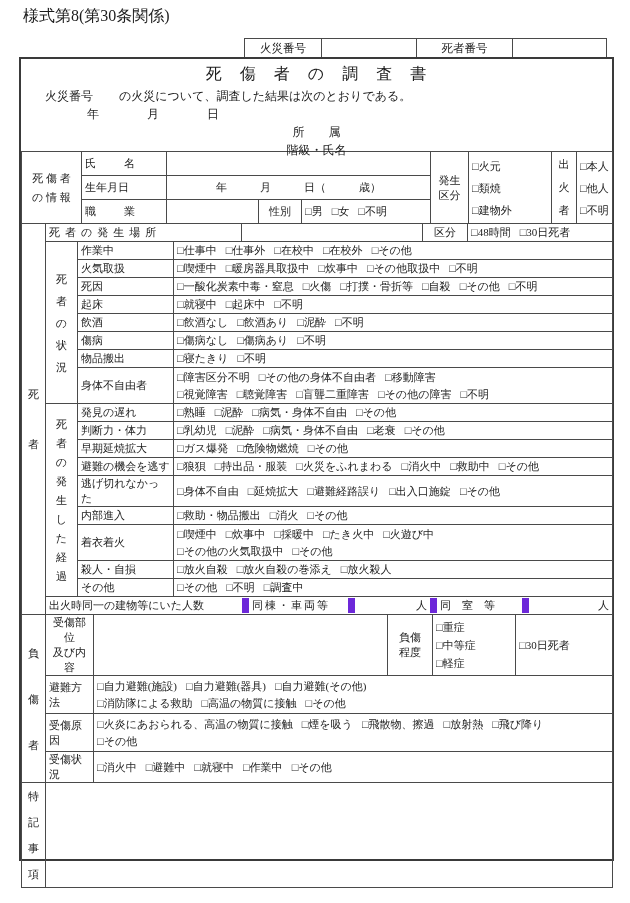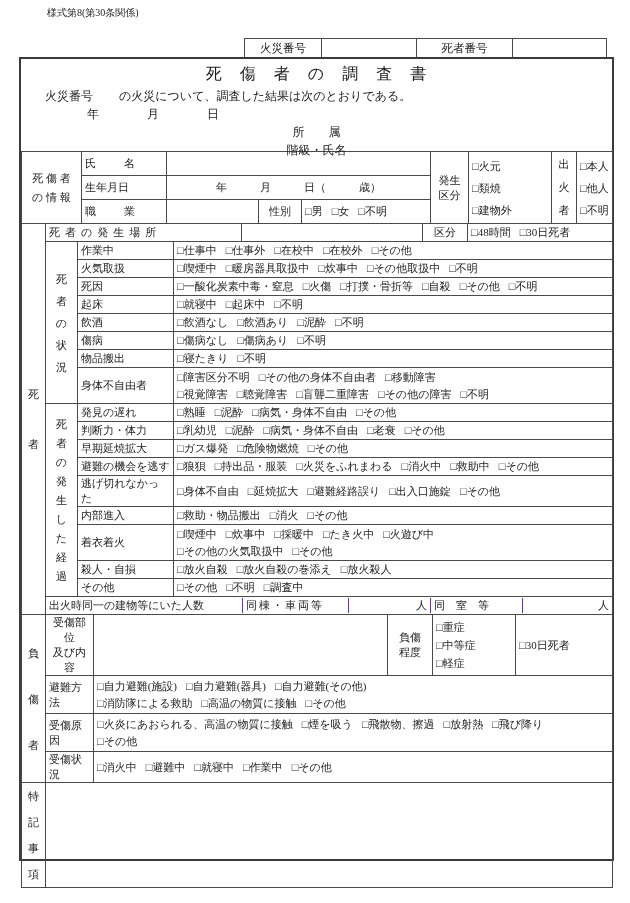--- a/index.html
+++ b/index.html
@@ -1,18 +1,18 @@
 <!DOCTYPE html>
 <html><head>
 <meta charset="utf-8">
 <style>
   html,body{margin:0;padding:0;background:#fff;}
   #page{position:relative;width:630px;height:903px;background:#fff;
         font-family:"Liberation Serif","DejaVu Serif",serif;color:#1c1c1c;}
-  .form-code{position:absolute;top:6px;left:23px;font-size:10px;margin-left:24px;}
+  .form-code{position:absolute;top:6px;left:23px;font-size:16px;}
   
   .numbar{position:absolute;top:38px;left:244px;border-collapse:collapse;table-layout:fixed;}
   .numbar td{border:1px solid #4a4a4a;height:18px;font-size:11.5px;text-align:center;padding:0 2px;}
   
   .box{position:absolute;top:57px;left:19px;width:591px;height:800px;
        border:2px solid #3a3a3a;box-sizing:content-box;background:#fff;}
   .doc-head{height:92px;font-size:12px;}
   .ttl{text-align:center;font-size:16px;padding-top:5px;letter-spacing:1px;}
   .intro{padding-left:24px;padding-top:3px;}
   .intro .gap{display:inline-block;width:26px;}
@@ -36,21 +36,21 @@
   .v-dead{line-height:50px;}
   .v-cond{line-height:22px;}
   .v-proc{line-height:19px;}
   .v-inj{line-height:46px;}
   .v-note{line-height:26px;}
   .v-src{line-height:23px;font-size:11px;}
   .occ{line-height:22px;margin-left:12px;}
   .sev{line-height:18px;}
   .flexrow{display:flex;height:100%;align-items:stretch;}
   .flexrow>div{display:flex;align-items:center;padding:0 3px;box-sizing:border-box;}
-  .flexrow>div+div{border-left:1px solid #6d28d9;}
+  .flexrow>div+div{border-left:7px solid #6d28d9;}
   .unit-right{justify-content:flex-end;}
   .remark{position:absolute;top:862px;left:23px;font-size:12px;}
   .remark .lbl{margin-right:14px;}
   .pad0{padding:0 !important;}
 </style>
 </head>
 <body>
 
 <div id="page">
 

